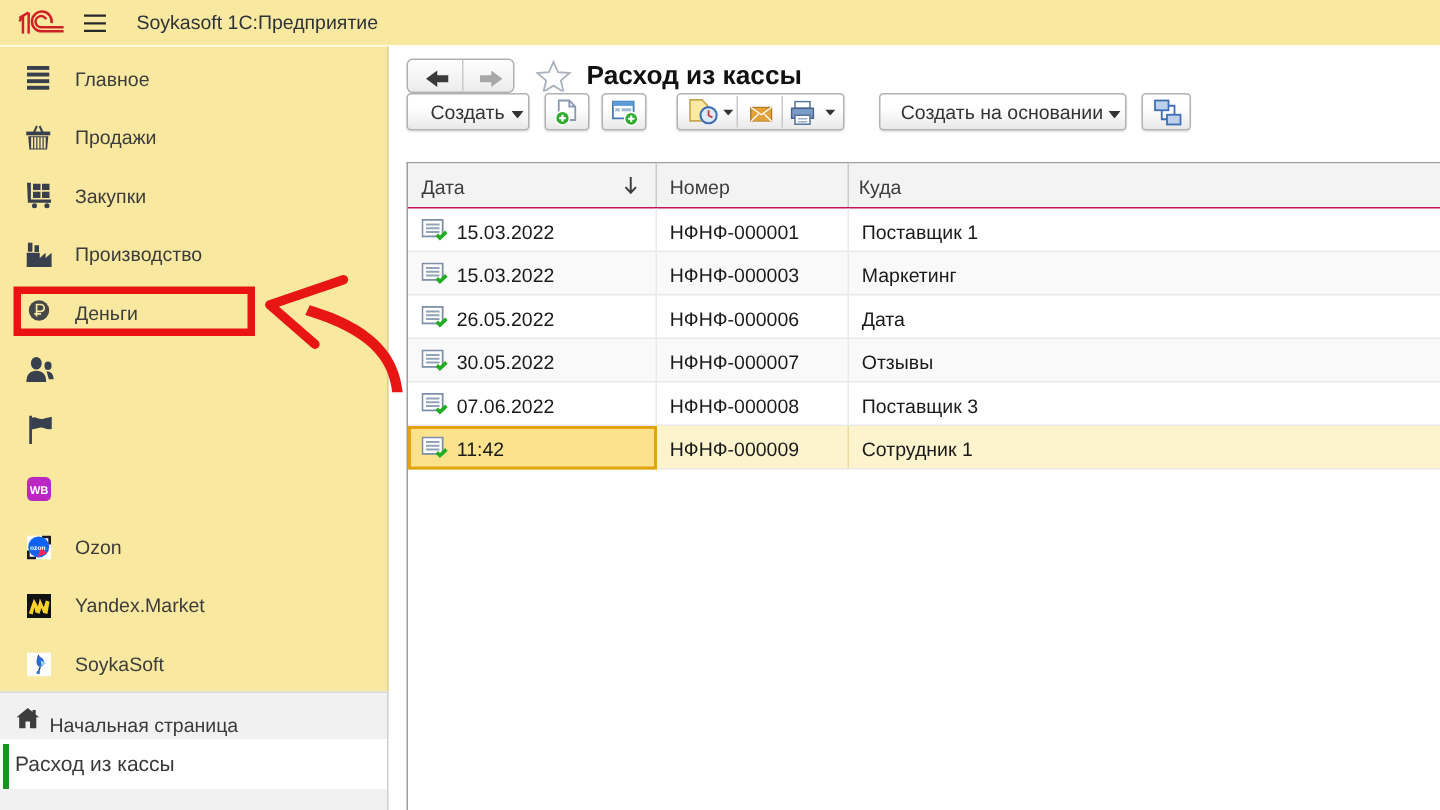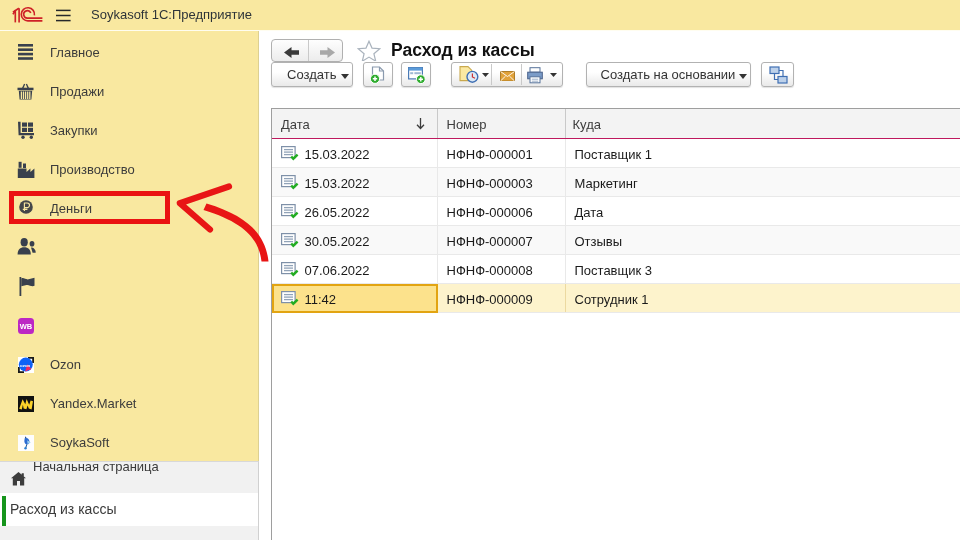--- a/index.html
+++ b/index.html
@@ -195,21 +195,21 @@
         <circle cx="7.5" cy="13.3" r="1.2" fill="#2a7fd4"></circle>
       </svg>
     </span>
     <span class="lb">SoykaSoft</span>
   </div>
 
 <div class="abs" id="navhome"></div>
 <svg class="abs" style="left:11px;top:472px" width="15" height="14" viewBox="0 0 15 14">
   <path d="M7.5,0 L0,6.2 H1.8 V13.5 H6 V9 H9 V13.5 H13.2 V6.2 H15 Z M10.7,1.3 V2.9 L12.8,4.7 V1.3 Z" fill="#3d3d3d"></path>
 </svg>
-<div class="abs" style="left:33px;top:451px;height:48px;line-height:32px;font-size:13px;color:#3a3a3a">Начальная страница</div>
+<div class="abs" style="left:33px;top:468px;height:48px;line-height:32px;font-size:13px;color:#3a3a3a">Начальная страница</div>
 <div class="abs" id="navcur"></div>
 <div class="abs" style="left:2px;top:495.5px;width:3.5px;height:30px;background:#16951c"></div>
 <div class="abs" style="left:10px;top:493px;height:33px;line-height:33px;font-size:14px;color:#3a3a3a">Расход из кассы</div>
 <div class="abs" id="navbot"></div>
 
 <div class="abs" id="navgrp">
     <span class="sep"></span>
   <svg class="abs" style="left:11.5px;top:7px" width="15" height="11" viewBox="0 0 15 11">
       <path d="M0,5.5 L7.5,0 V3.2 H15 V7.8 H7.5 V11 Z" fill="#3a3a3a"></path>
     </svg>

